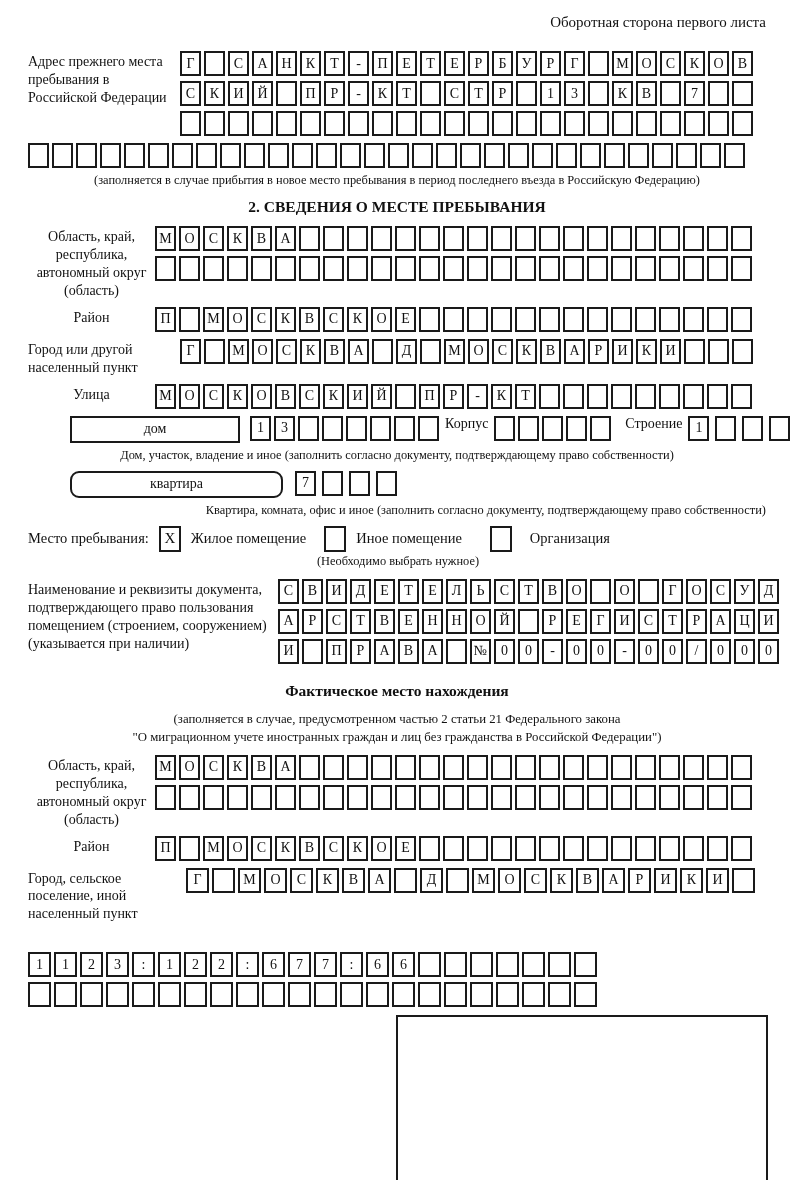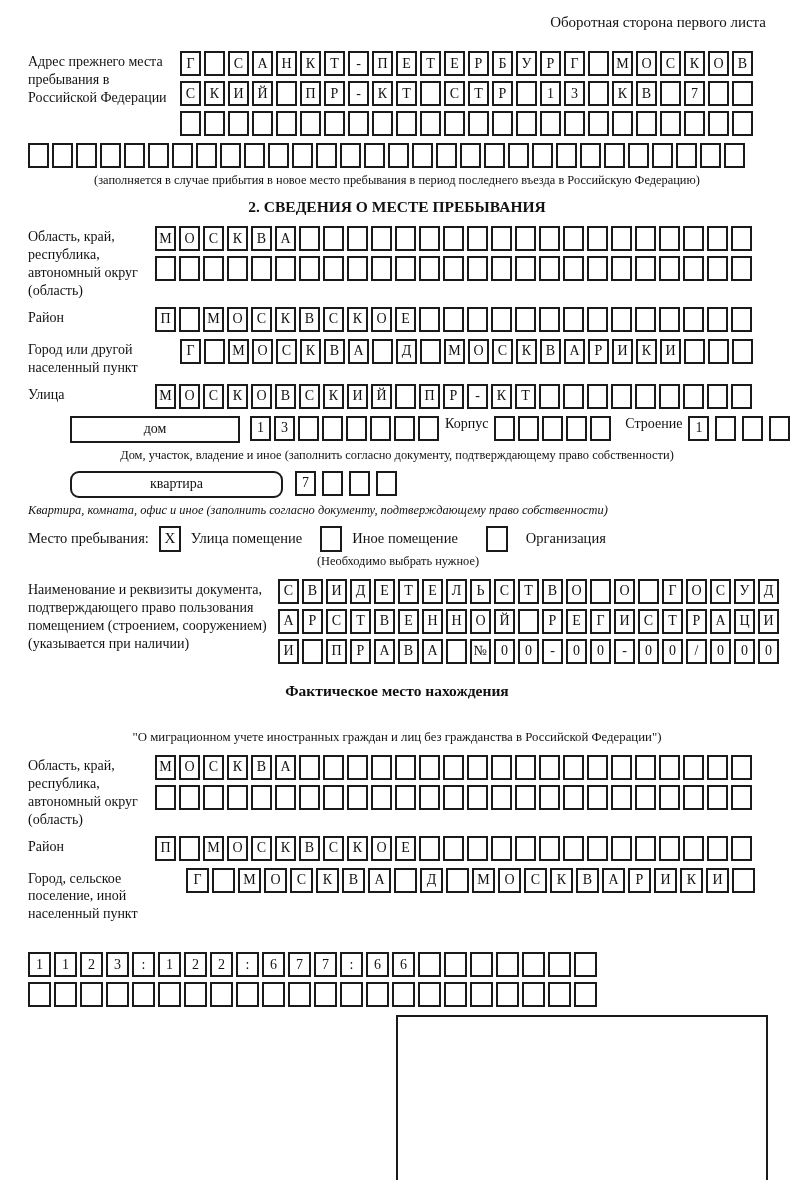--- a/index.html
+++ b/index.html
@@ -5,21 +5,21 @@
   html,body{margin:0;padding:0;background:#fff;}
   body{
     width:800px;height:1180px;box-sizing:border-box;
     padding:14px 34px 0 28px;
     color:#111;
     font-family:"Liberation Serif","DejaVu Serif",serif;
   }
   .page-header{ text-align:right; font-size:15px; margin-bottom:20px;}
   .field{display:flex; align-items:flex-start; margin-bottom:7px;}
   .flabel{font-size:14px; line-height:1.28; flex:none; padding-top:2px;}
-  .w150{width:152px;} .w127{width:127px;} .w248{width:250px;} .w158{width:158px;}
+  .w150{width:152px;} .w127{width:127px;text-align:center;} .w248{width:250px;} .w158{width:158px;}
   .rows{display:flex; flex-direction:column; gap:5px;}
   .boxrow{display:flex; gap:3px;}
   .cell{
     flex:none; width:21px; height:25px; box-sizing:border-box;
     border:2px solid #1a1a1a; display:flex; align-items:center; justify-content:center;
     font-size:14px; background:#fff;
   }
   .cw23 .cell{width:23px;}
   .fullrow{margin:5px 0 4px 0;}
   .caption{font-size:12.4px; text-align:center; line-height:1.3; margin:2px 0 8px 0;}
@@ -351,26 +351,26 @@
 
 <div class="inline-row">
   <div class="named-box hb2">квартира</div>
   <div class="boxrow" style="margin-left:12px; gap:6px;">
       <div class="cell">7</div>
       <div class="cell"></div>
       <div class="cell"></div>
       <div class="cell"></div>
     </div>
 </div>
-<div class="caption" style="text-align:left;font-style:italic;">Квартира, комната, офис и иное (заполнить согласно документу, подтверждающему право собственности)</div>
+<div class="caption" style="text-align:right;">Квартира, комната, офис и иное (заполнить согласно документу, подтверждающему право собственности)</div>
 
 <div class="stay">
   <span>Место пребывания:</span>
   <span class="chk">X</span>
-  <span class="opt">Улица помещение</span>
+  <span class="opt">Жилое помещение</span>
   <span class="chk"></span>
   <span class="opt">Иное помещение</span>
   <span class="chk" style="margin-left:20px;"></span>
   <span class="opt" style="margin-left:8px;">Организация</span>
 </div>
 <div class="choose-note">(Необходимо выбрать нужное)</div>
 
 <div class="field">
   <div class="flabel w248">Наименование и реквизиты документа, подтверждающего право пользования помещением (строением, сооружением) (указывается при наличии)</div>
   <div class="rows">
@@ -441,21 +441,21 @@
         <div class="cell">/</div>
         <div class="cell">0</div>
         <div class="cell">0</div>
         <div class="cell">0</div>
       </div>
   </div>
 </div>
 
 <div class="sec-title" style="margin-top:18px;font-family:Liberation Serif, serif;">Фактическое место нахождения</div>
 <div class="fact-note">
-  <br>
+  <span>(заполняется в случае, предусмотренном частью 2 статьи 21 Федерального закона</span><br>
   <span>"О миграционном учете иностранных граждан и лиц без гражданства в Российской Федерации")</span>
 </div>
 
 <div class="field">
   <div class="flabel w127">Область, край, республика, автономный округ (область)</div>
   <div class="rows">
     <div class="boxrow">
         <div class="cell">М</div>
         <div class="cell">О</div>
         <div class="cell">С</div>

